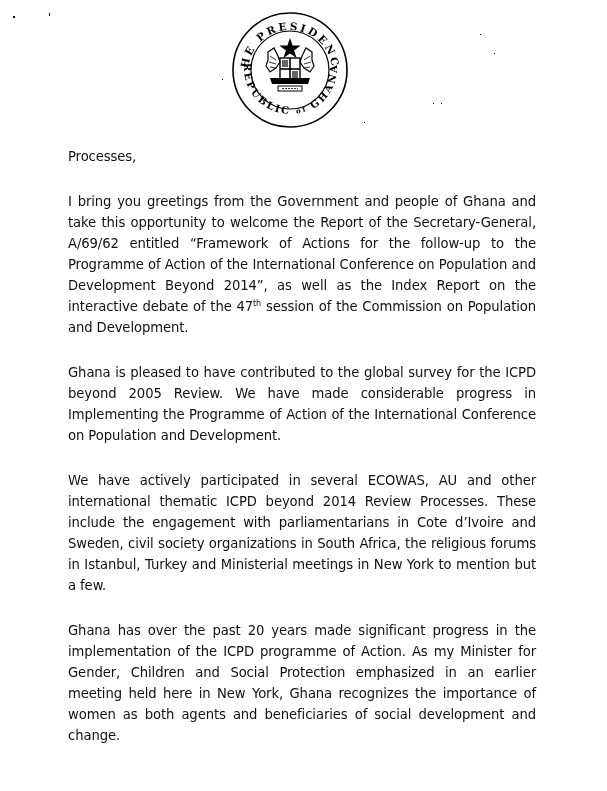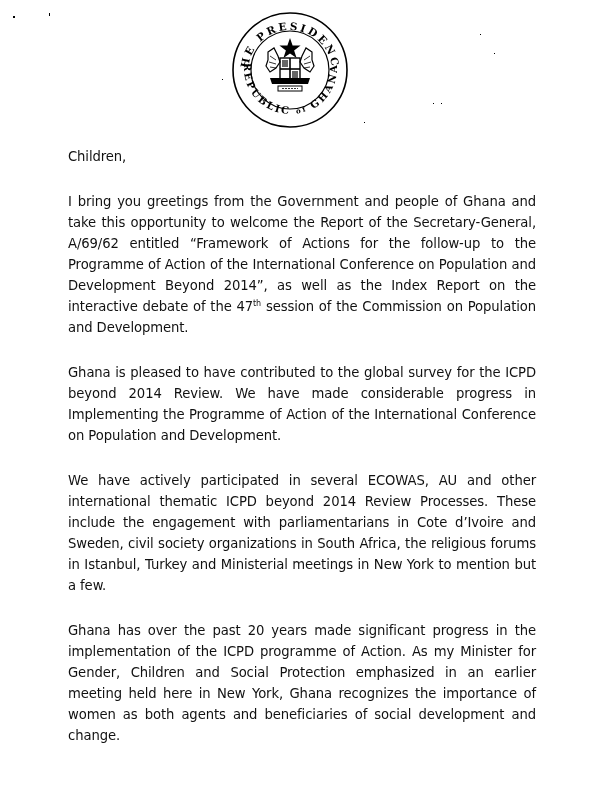--- a/index.html
+++ b/index.html
@@ -109,25 +109,25 @@
         <rect x="62" y="61" width="6" height="7" fill="#000" opacity="0.6"></rect>
 
         <path d="M 40 68 L 80 68 L 78 74 L 42 74 Z" fill="#000"></path>
         <rect x="48" y="76" width="24" height="5" fill="none" stroke="#000" stroke-width="1"></rect>
         <line x1="52" y1="78.5" x2="68" y2="78.5" stroke="#000" stroke-width="0.8" stroke-dasharray="2 1"></line>
       </g>
     </svg>
   </div>
 
   <div class="body-text">
-    <p>Children,</p>
+    <p>Processes,</p>
 
     <p class="last-left"><span>I bring you greetings from the Government and people of Ghana and take this opportunity to welcome the Report of the Secretary-General, A/69/62 entitled “Framework of Actions for the follow-up to the Programme of Action of the International Conference on Population and Development Beyond 2014”, as well as the Index Report on the interactive debate of the 47</span><sup>th</sup><span> session of the Commission on Population and Development.</span></p>
 
-    <p class="tight last-left">Ghana is pleased to have contributed to the global survey for the ICPD beyond 2014 Review. We have made considerable progress in Implementing the Programme of Action of the International Conference on Population and Development.</p>
+    <p class="tight last-left">Ghana is pleased to have contributed to the global survey for the ICPD beyond 2005 Review. We have made considerable progress in Implementing the Programme of Action of the International Conference on Population and Development.</p>
 
     <p class="last-left">We have actively participated in several ECOWAS, AU and other international thematic ICPD beyond 2014 Review Processes. These include the engagement with parliamentarians in Cote d’Ivoire and Sweden, civil society organizations in South Africa, the religious forums in Istanbul, Turkey and Ministerial meetings in New York to mention but a few.</p>
 
 
     <p class="last-left">Ghana has over the past 20 years made significant progress in the implementation of the ICPD programme of Action. As my Minister for Gender, Children and Social Protection emphasized in an earlier meeting held here in New York, Ghana recognizes the importance of women as both agents and beneficiaries of social development and change.</p>
   </div>
 
 </div>
 
 </body></html>

